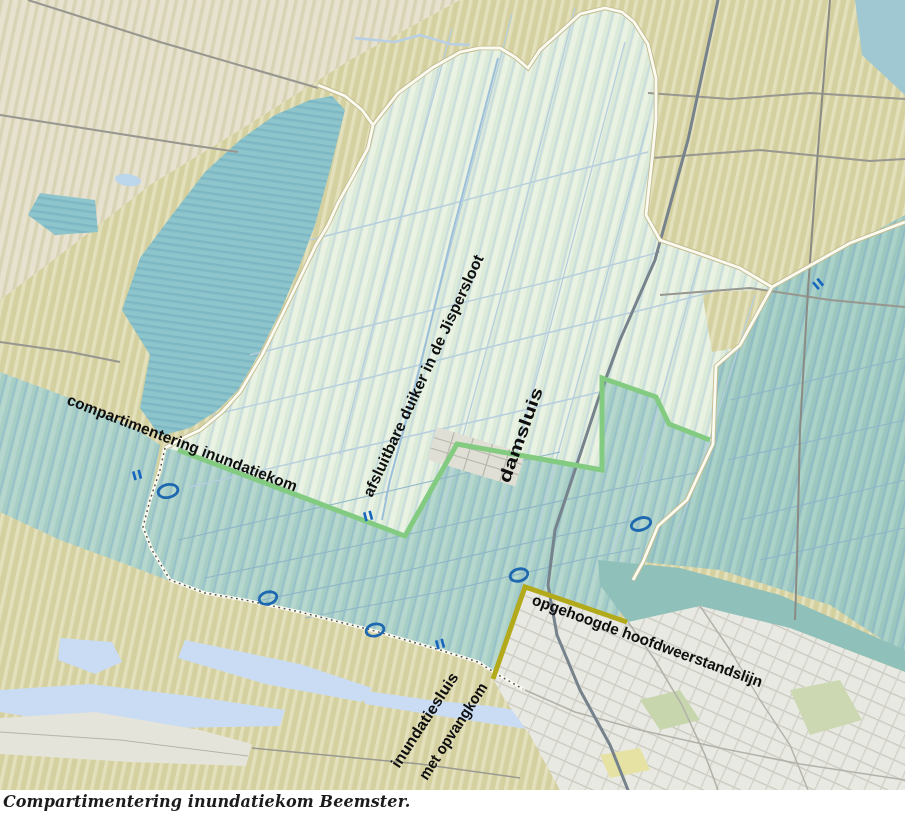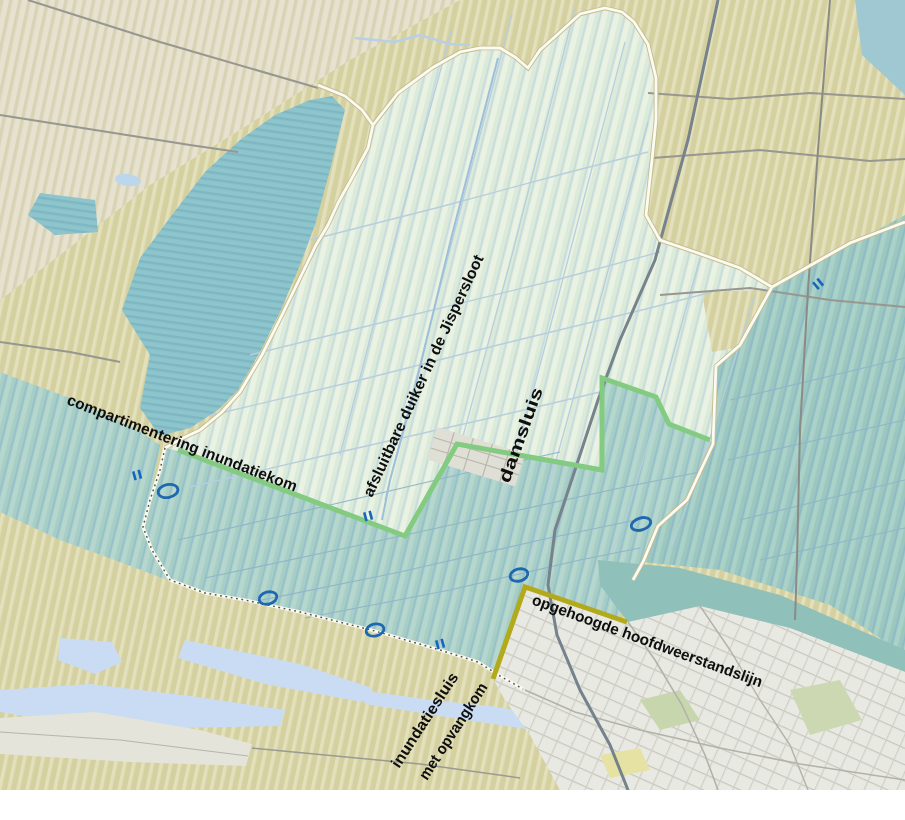--- a/index.html
+++ b/index.html
@@ -186,13 +186,14 @@
 
   <text class="map-label" font-size="15.5" transform="translate(66,404) rotate(21)" textLength="245" lengthAdjust="spacingAndGlyphs">compartimentering inundatiekom</text>
   <text class="map-label" font-size="15.5" transform="translate(372,498) rotate(-65)" textLength="265" lengthAdjust="spacingAndGlyphs">afsluitbare duiker in de Jispersloot</text>
   <text class="map-label" font-size="17" transform="translate(509,484) rotate(-70)" textLength="100" lengthAdjust="spacingAndGlyphs">damsluis</text>
   <text class="map-label" font-size="15.5" transform="translate(531,604) rotate(20)" textLength="244" lengthAdjust="spacingAndGlyphs">opgehoogde hoofdweerstandslijn</text>
   <text class="map-label" font-size="15.5" transform="translate(399,769) rotate(-57)" textLength="110" lengthAdjust="spacingAndGlyphs">inundatiesluis</text>
   <text class="map-label" font-size="15.5" transform="translate(427,781) rotate(-57)" textLength="112" lengthAdjust="spacingAndGlyphs">met opvangkom</text>
 </svg>
 </div>
 
+<div class="caption">Compartimentering inundatiekom Beemster.</div>
 </div>
 
 </body></html>

